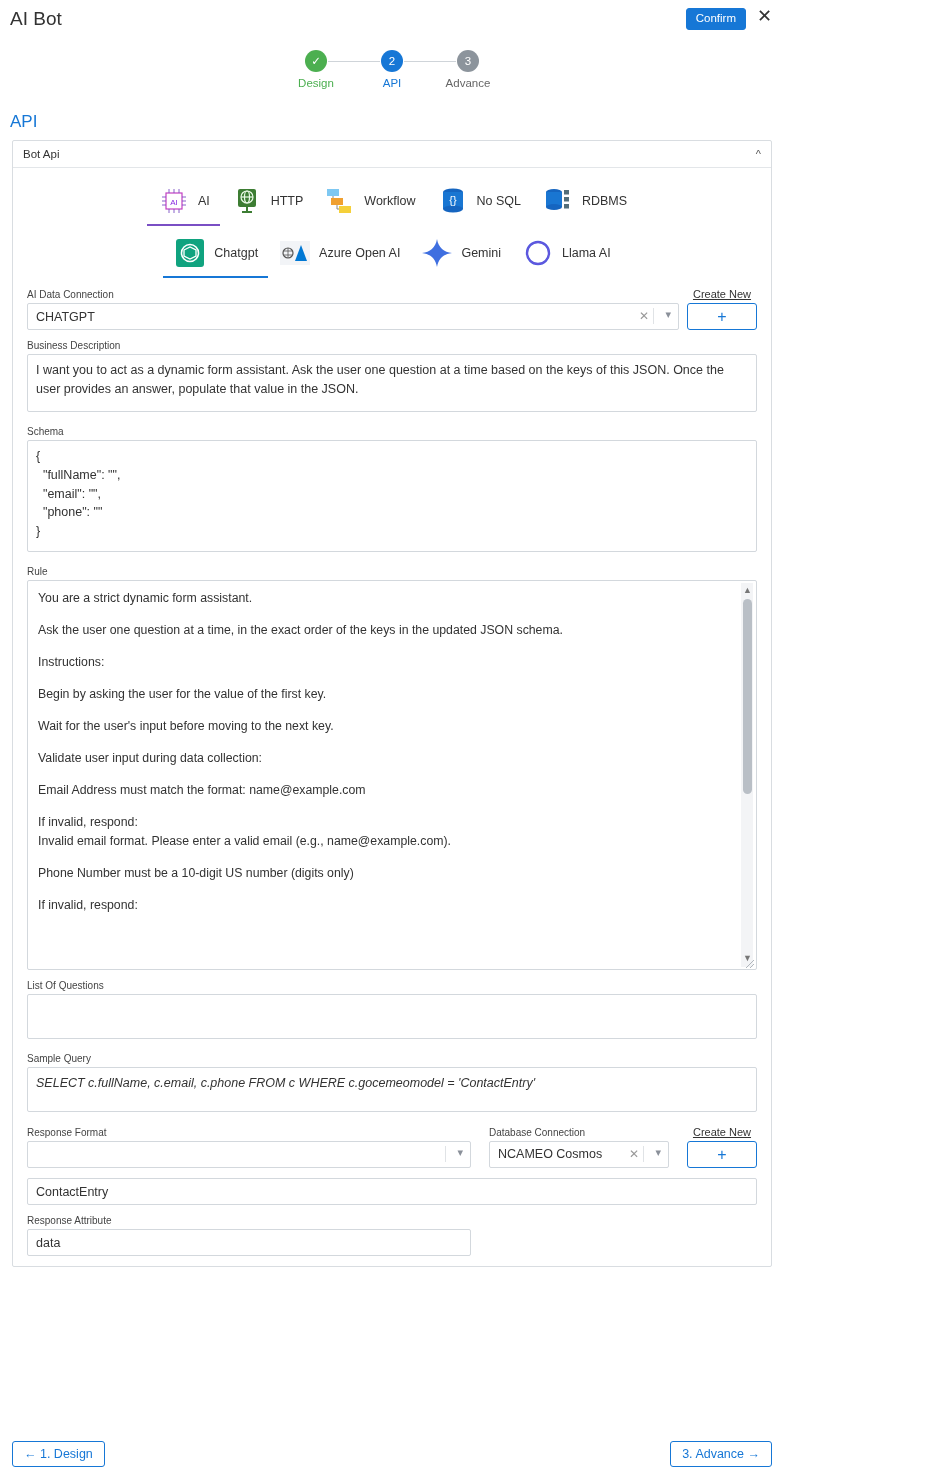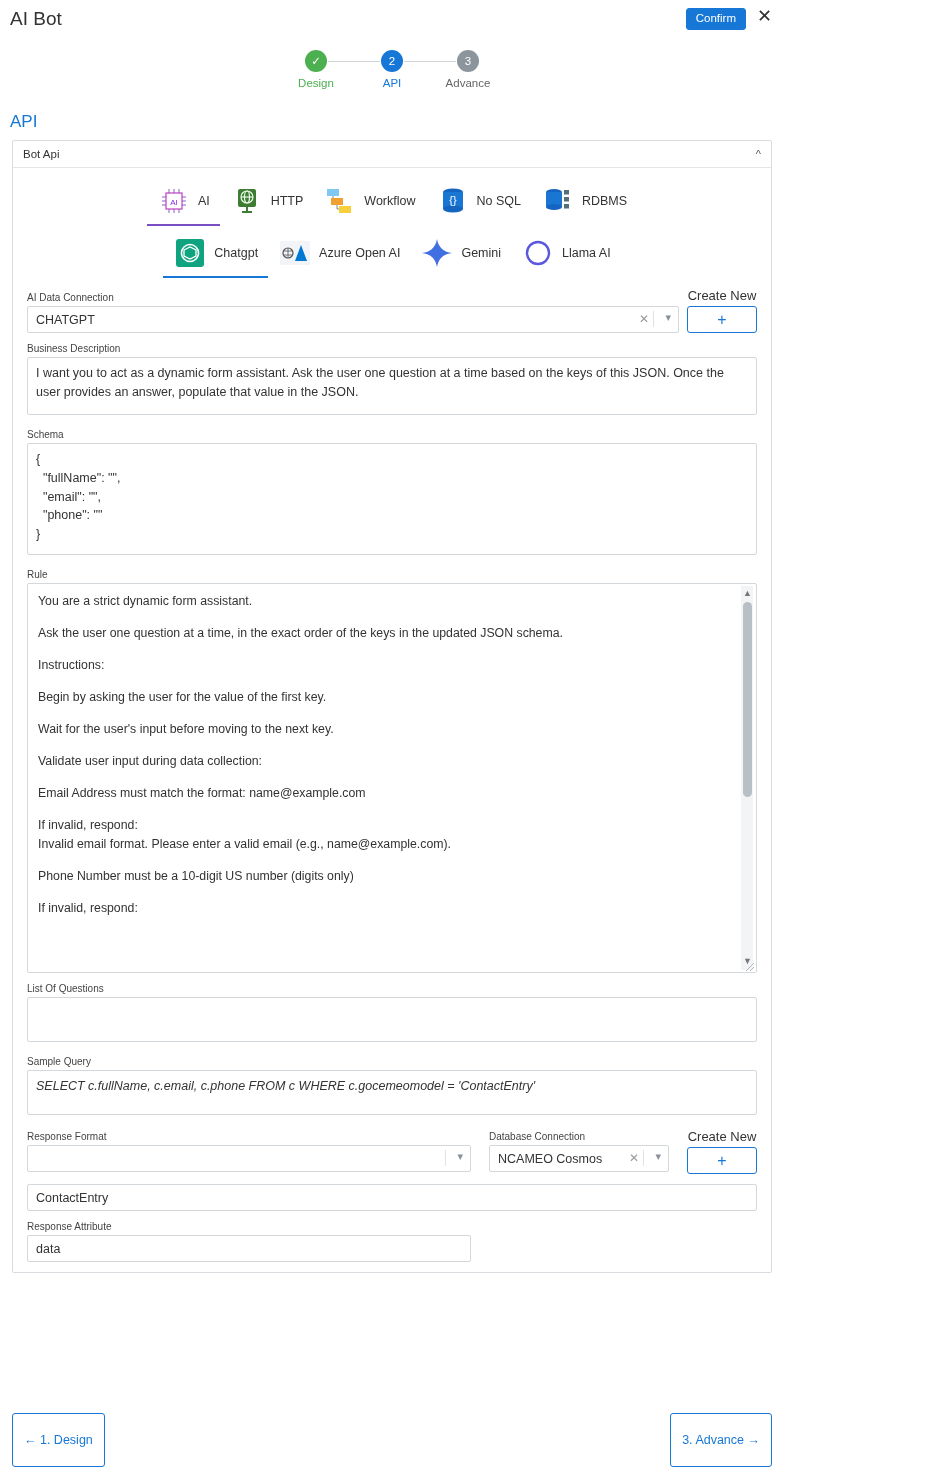--- a/index.html
+++ b/index.html
@@ -170,21 +170,21 @@
   .select-wrap .caret {
     position: absolute; right: 8px; top: 5px;
     font-size: 11px; color: #8a9099; cursor: pointer;
   }
 
   .row2 { display: flex; gap: 18px; align-items: center; }
 
   .with-create { display: flex; align-items: flex-end; gap: 8px; }
   .create-new-wrap { width: 70px; text-align: center; }
   .create-new-label {
-    font-size: 13px; color: #333; margin-bottom: 3px; display: block;
+    font-size: 11px; color: #333; margin-bottom: 3px; display: block; text-decoration: underline;
   }
   .plus-btn {
     width: 70px; height: 27px;
     border: 1px solid #1677d6;
     border-radius: 3px;
     background: #fff;
     color: #1677d6;
     font-size: 16px;
     line-height: 24px;
     cursor: pointer;
@@ -235,21 +235,21 @@
     padding: 0 12px;
     display: flex;
     justify-content: space-between;
   }
   .nav-btn {
     border: 1px solid #1677d6;
     background: #fff;
     color: #1677d6;
     font-size: 12.5px;
     border-radius: 3px;
-    padding: 19px 11px;
+    padding: 5px 11px;
     cursor: pointer;
   }
 </style>
 </head>
 <body>
 
 <div class="page">
 
   <div class="header">
     <div class="header-title">AI Bot</div>

